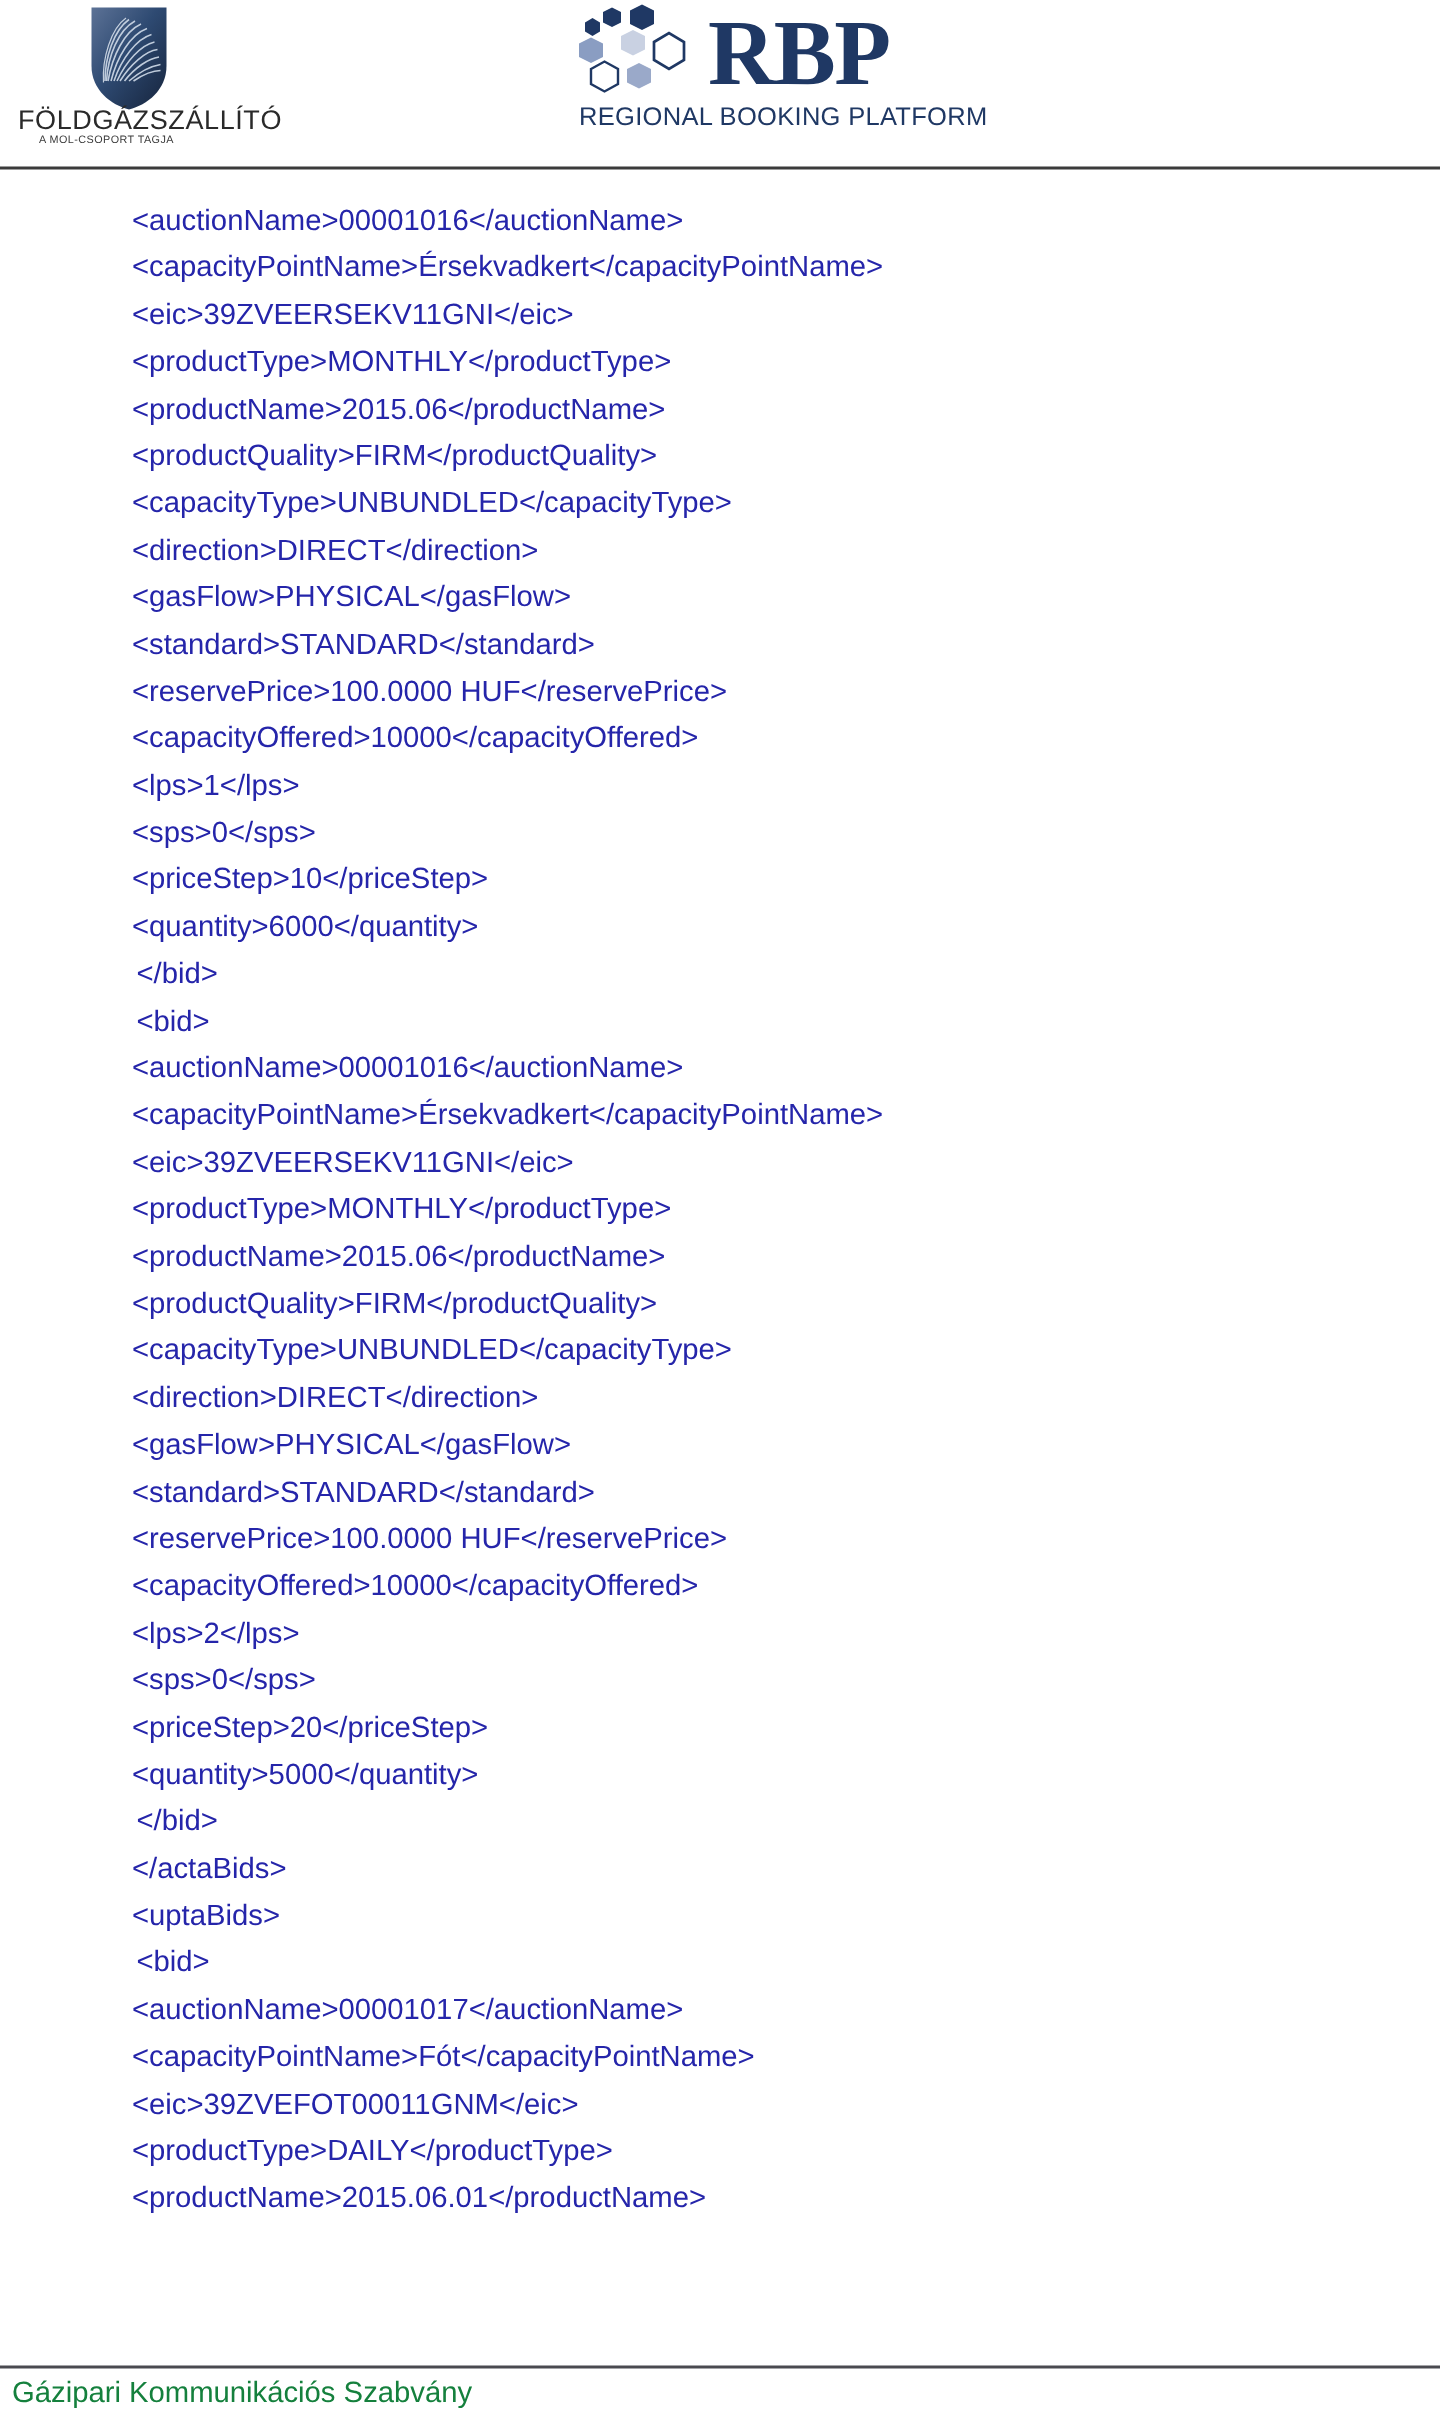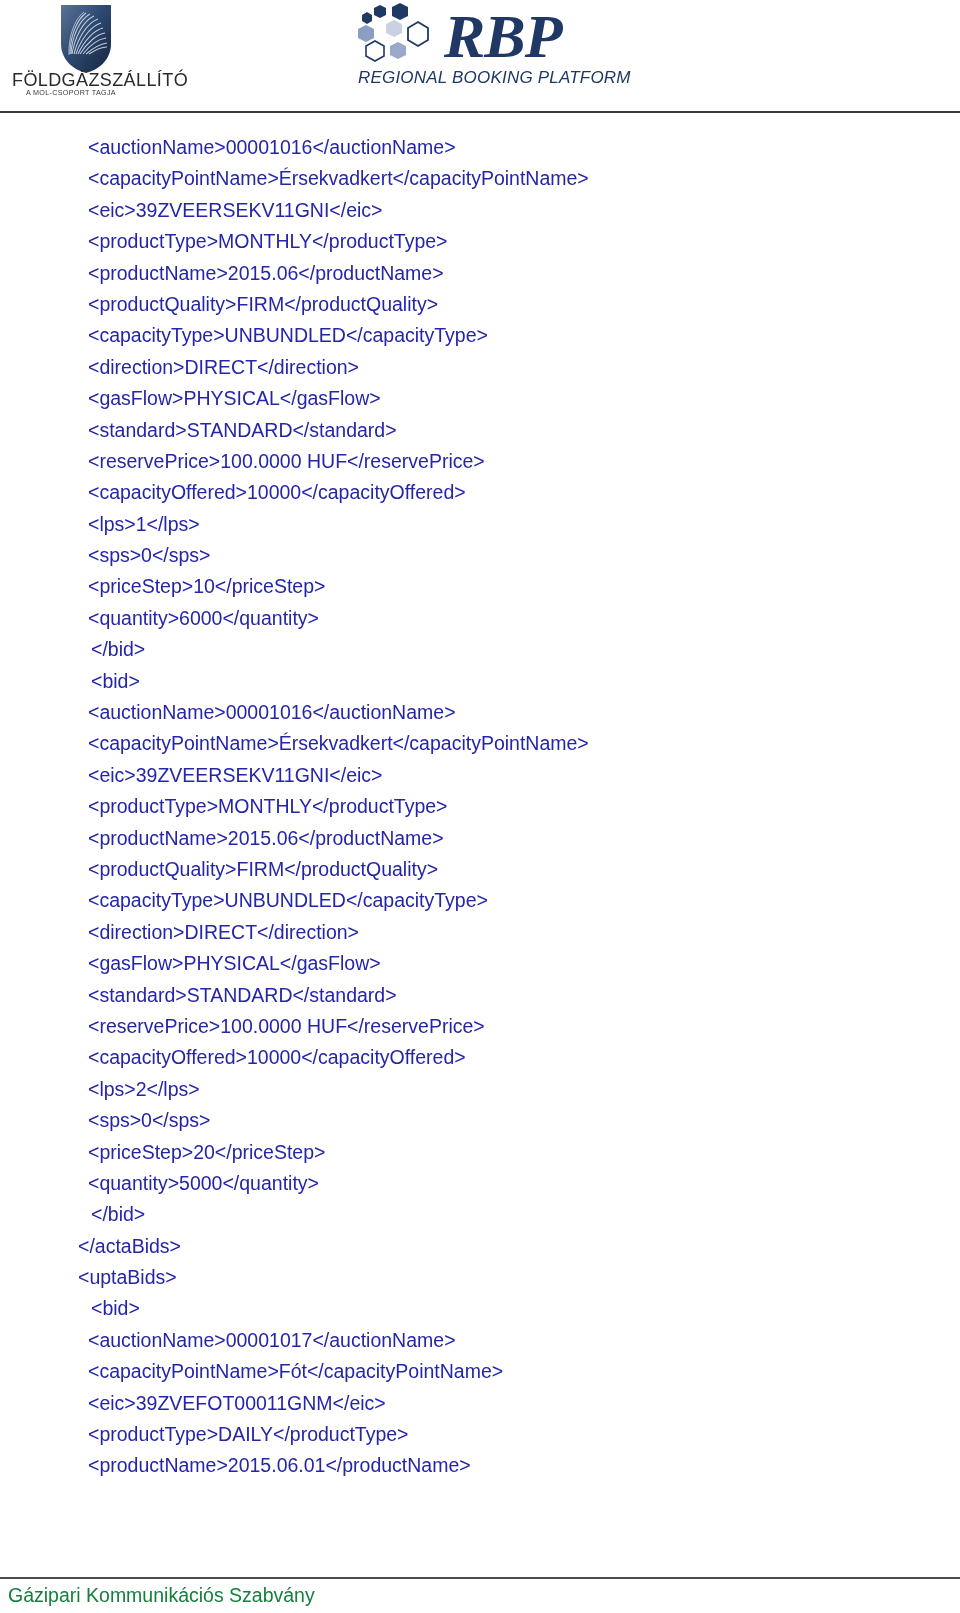--- a/index.html
+++ b/index.html
@@ -68,25 +68,24 @@
     text-align: center;
     font-family: "Liberation Sans", sans-serif;
     font-size: 7.2px;
     letter-spacing: 0.3px;
     color: #3a3a3a;
     white-space: nowrap;
   }
 
   .logo-rbp {
     position: absolute;
-    left: 352px;
+    left: 380px;
     top: 2px;
     width: 215px;
     height: 95px;
-    font-style: italic;
   }
   .rbp-hex {
     position: absolute;
     left: 0;
     top: 0;
     width: 100px;
     height: 70px;
   }
   .rbp-letters {
     position: absolute;
@@ -128,21 +127,21 @@
     width: 960px;
   }
   .code-line {
     font-family: "Liberation Sans", sans-serif;
     font-size: 19.5px;
     line-height: 31.4px;
     color: #2525aa;
     white-space: pre;
     height: 31.4px;
   }
-  .ind-0 { padding-left: 78px; }
+  .ind-0 { padding-left: 78px; margin-left: 10px; }
   .ind-1 { padding-left: 91px; }
   .ind-2 { padding-left: 88px; }
 
   
   .footer-rule {
     position: absolute;
     left: 0;
     top: 1577px;
     width: 960px;
     height: 0;

